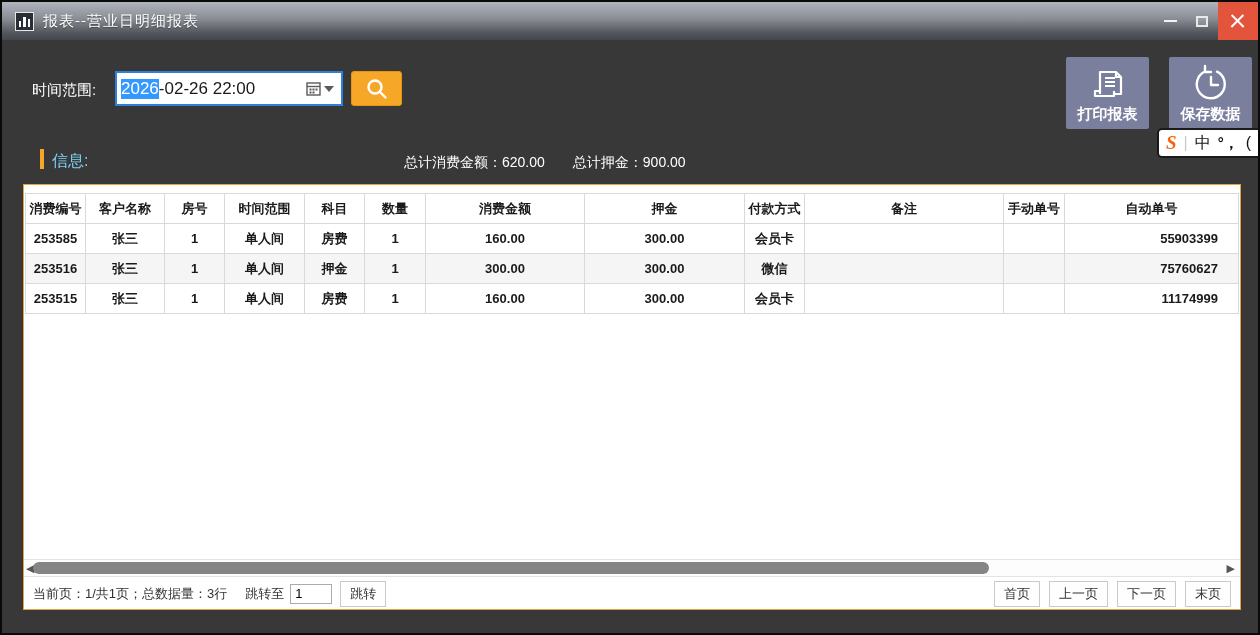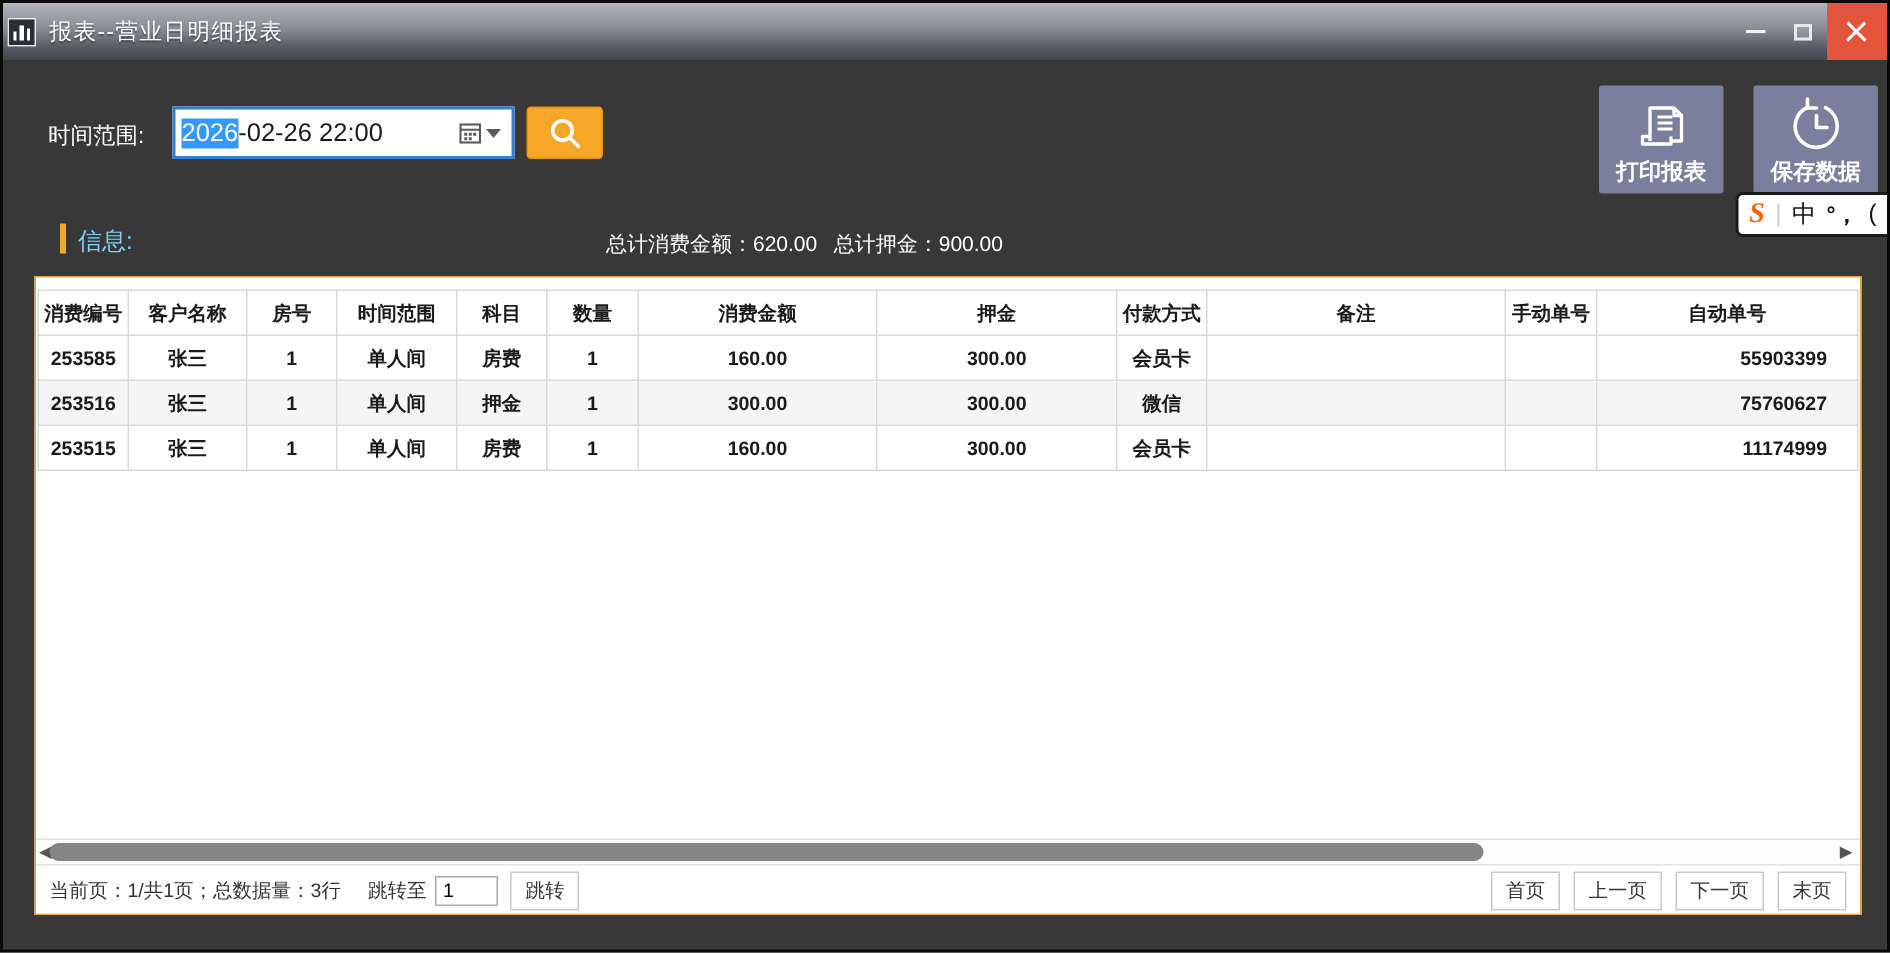--- a/index.html
+++ b/index.html
@@ -8,21 +8,21 @@
 
   .window {
     position:relative; width:1260px; height:635px;
     background:#383838; border:2px solid #0a0a0a; overflow:hidden;
   }
 
   
   .titlebar {
     position:absolute; left:0; top:0; right:0; height:38px;
     background:linear-gradient(to bottom,#b0b5be 0%,#888c93 45%,#55585e 80%,#43464c 100%);
-    display:flex; align-items:center; padding-left:3px;
+    display:flex; align-items:center; padding-left:13px;
   }
   .title-icon {
     width:19px; height:19px; background:#2a2e37; border:1px solid #e8e8e8;
     display:flex; align-items:flex-end; justify-content:center; gap:2px;
     padding:3px 3px; margin-right:9px;
   }
   .title-icon i { display:block; width:3px; background:#fff; }
   .title-icon i:nth-child(1){height:6px;} .title-icon i:nth-child(2){height:10px;} .title-icon i:nth-child(3){height:8px;}
   .title-text { color:#ffffff; font-size:15px; letter-spacing:1px; text-shadow:0 1px 1px rgba(0,0,0,.4); }
   .win-controls { position:absolute; right:0; top:0; height:38px; display:flex; align-items:stretch; }
@@ -73,21 +73,21 @@
   }
   .ime-logo { color:#f6630f; font-size:19px; font-weight:bold; font-style:italic; font-family:"Liberation Serif","DejaVu Serif",serif; }
   .ime-sep { color:#c9c9c9; font-size:16px; }
   .ime-mode { color:#111; font-size:16px; }
   .ime-punct { color:#111; font-size:15px; font-weight:bold; }
   .ime-paren { color:#111; font-size:16px; }
 
   
   .info-bar-mark { position:absolute; left:38px; top:147px; width:4px; height:20px; background:#f7a727; }
   .info-label { position:absolute; left:50px; top:149px; color:#7dd3fc; font-size:16px; }
-  .totals { position:absolute; left:402px; top:152px; color:#fff; font-size:14px; display:flex; gap:11px; }
+  .totals { position:absolute; left:402px; top:152px; color:#fff; font-size:14px; display:flex; gap:28px; }
 
   
   .panel {
     position:absolute; left:21px; top:182px; width:1218px; height:426px;
     background:#ffffff; border:1px solid #e8a33d;
   }
   table.report {
     position:absolute; left:1px; top:8px; width:1214px;
     border-collapse:collapse; table-layout:fixed; font-size:13px; color:#1a1a1a;
   }

